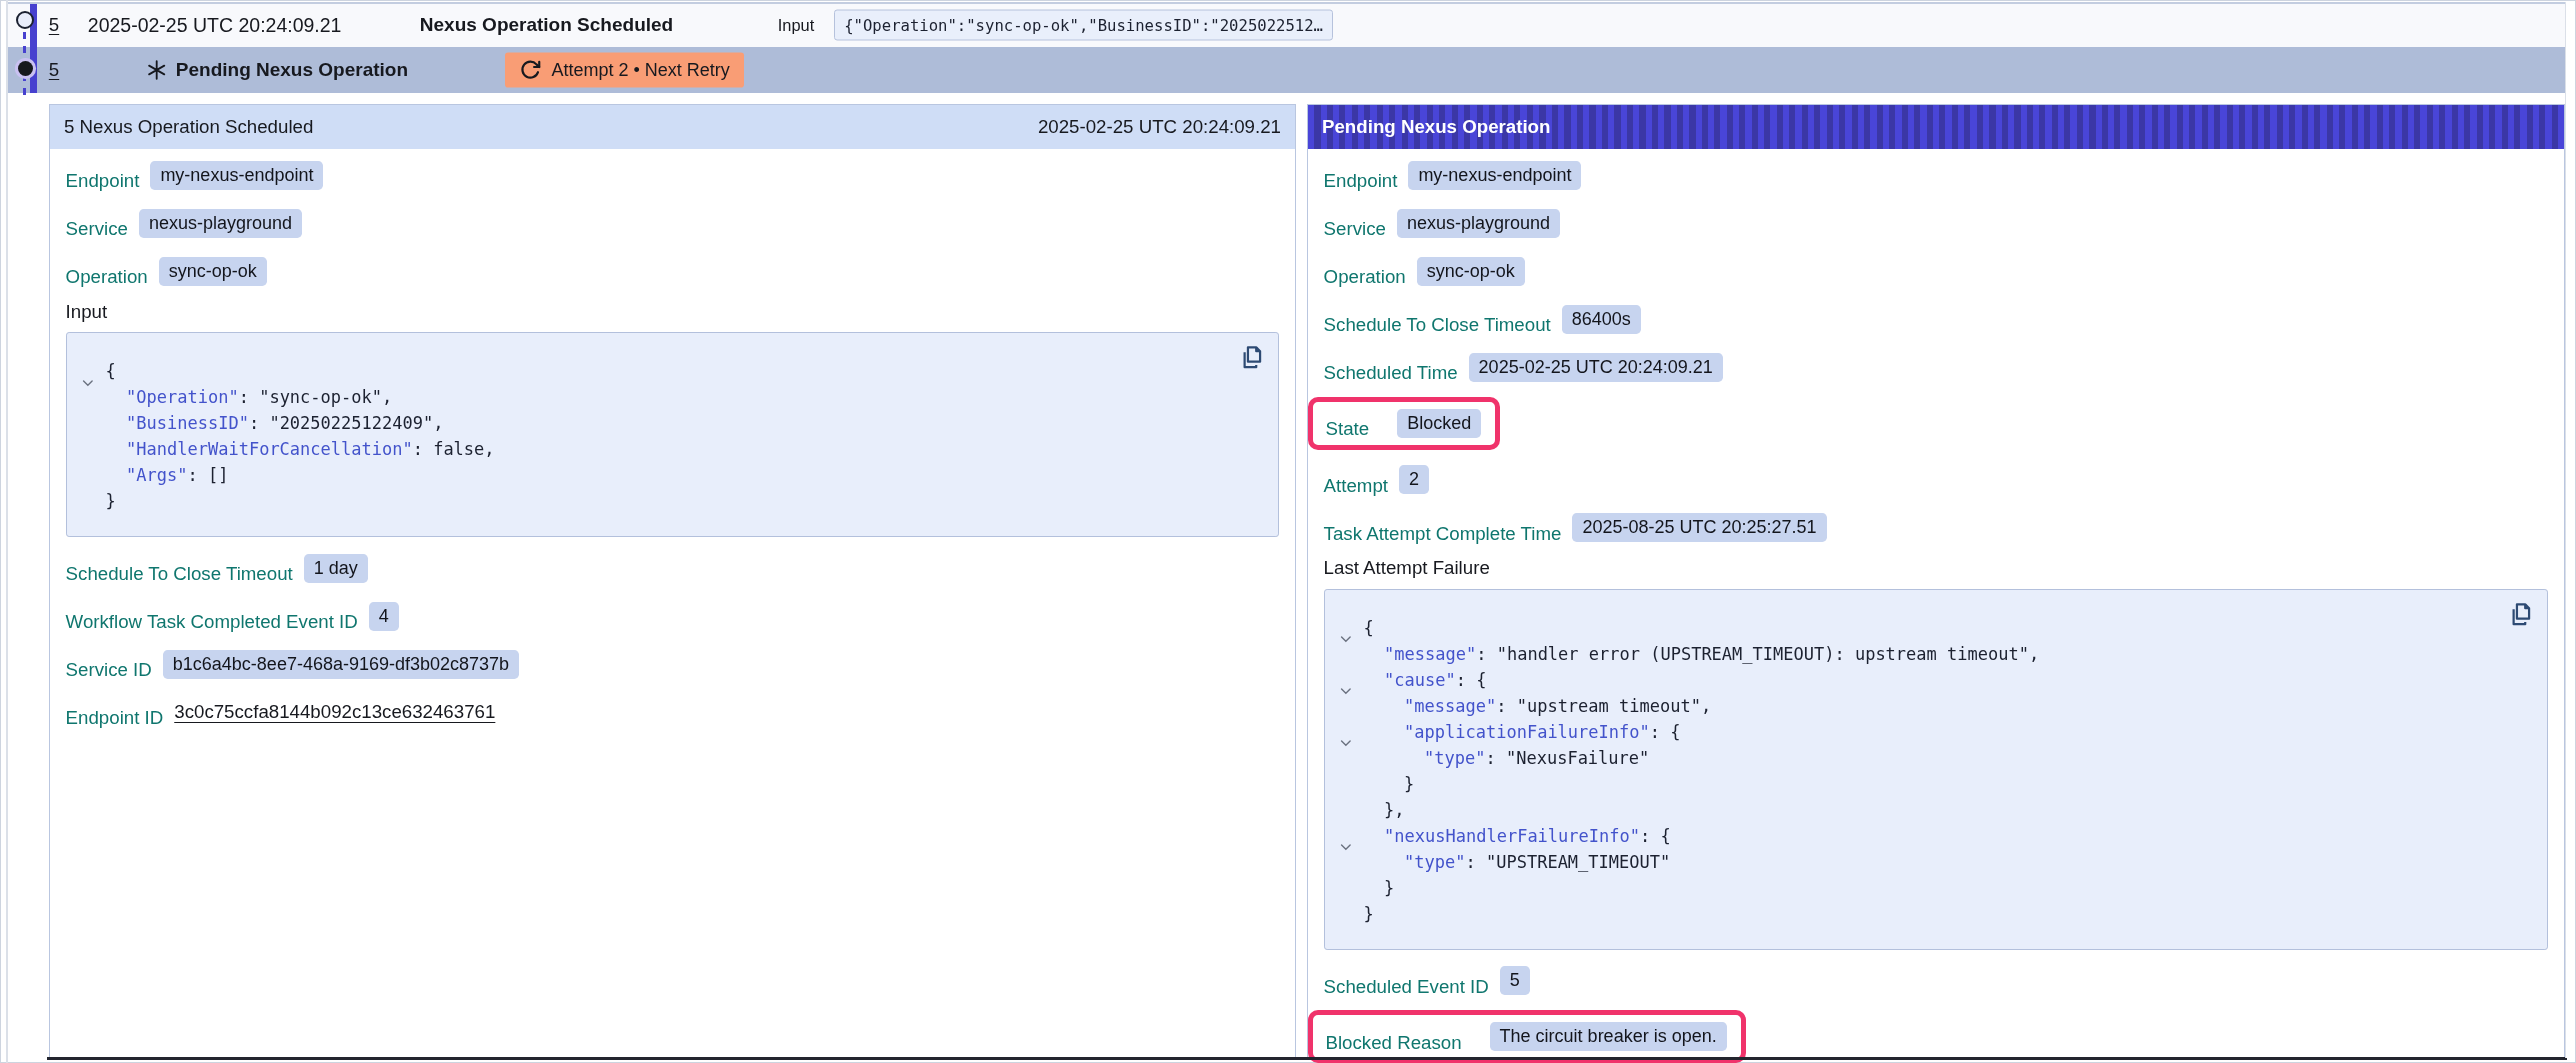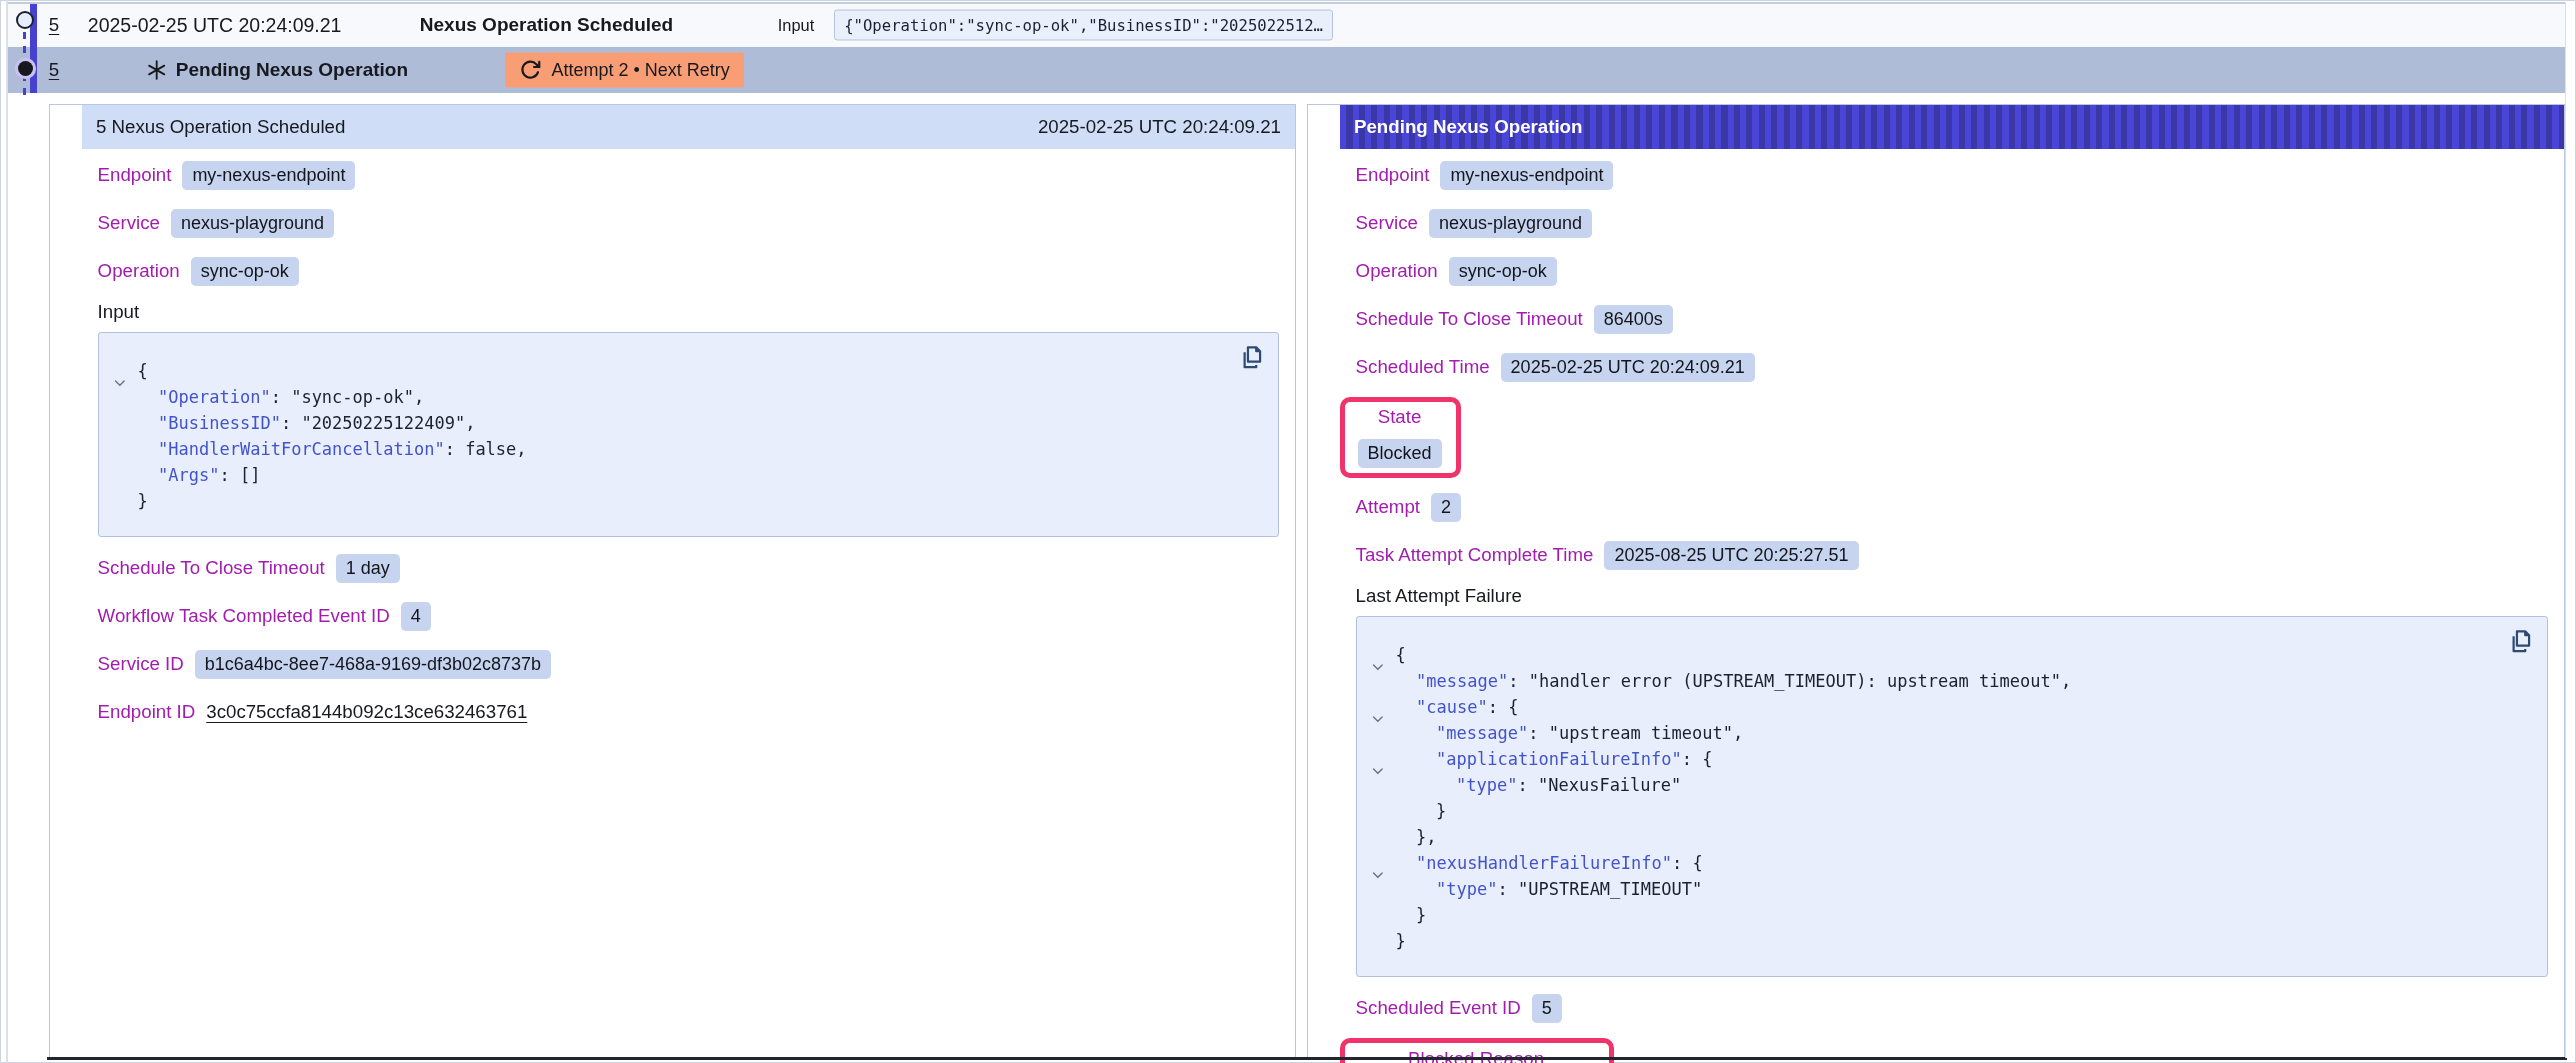--- a/index.html
+++ b/index.html
@@ -46,47 +46,47 @@
   .tl-dash {
     position:absolute; left:15.6px; top:30px; width:3.1px; height:64px;
     background:repeating-linear-gradient(180deg,#4741cf 0 7px,transparent 7px 14px);
   }
   .tl-dot-filled {
     position:absolute; left:10px; top:59px; width:15px; height:15px;
     background:#16181d; border-radius:50%; box-shadow:0 0 0 3.1px #c9c1f1;
   }
 
   
-  .panel { position:absolute; top:104px; bottom:6.2px; background:#ffffff; border:1.6px solid #b9c6e0; border-bottom:none;padding-left:32px; }
+  .panel { position:absolute; top:104px; bottom:6.2px; background:#ffffff; border:1.6px solid #b9c6e0; border-bottom:none; }
   .panel-left  { left:49px;  width:1247px; }
   .panel-right { left:1307px; width:1258px; }
   .panel-header {
     height:44px; display:flex; align-items:center; justify-content:space-between;
     padding:0 14px; font-size:18.7px;
   }
   .panel-header-left { background:#cfddf6; color:#17191f; }
   .panel-header-right {
     background:repeating-linear-gradient(90deg,#4945d8 0 6.2px,#3b37a6 6.2px 12.5px);
     color:#ffffff; font-weight:600;
   }
   .panel-body { padding:7.8px 15.6px 0 15.6px; }
 
   .field { display:flex; align-items:center; gap:11px; min-height:37px; margin-bottom:11px; font-size:18.7px; }
-  .field-label { color:#a21caf; white-space:nowrap; }
+  .field-label { color:#0f766e; white-space:nowrap;margin-top:12px; }
   .badge {
     background:#c7d4ef; border-radius:4.7px; padding:3.9px 10px;
     font-size:18px; color:#13151c; white-space:nowrap;
   }
   .link-value { color:#17191f; text-decoration:underline; text-underline-offset:3.9px; font-size:18.7px; cursor:pointer; white-space:nowrap; }
   .section-label { font-size:18.7px; margin:7.8px 0 9.4px 0; }
 
   .annotation {
-    display:inline-flex; align-items:center; gap:11px;
+    display:inline-flex; align-items:center; gap:28px;
     border:5.5px solid #f0336b; border-radius:10px;
-    padding:4.7px 14px 4.7px 12.5px; margin-left:-15.6px; background:#ffffff;flex-direction:column;
+    padding:4.7px 14px 4.7px 12.5px; margin-left:-15.6px; background:#ffffff;
   }
 
   .code-block {
     position:relative; background:#e8eefb; border:1.6px solid #b3c0dc; border-radius:3.1px;
     padding:25px 18.7px 22px 12.5px; margin-bottom:12.5px;
   }
   .code-line {
     position:relative; font-family:"DejaVu Sans Mono", monospace;
     font-size:17px; line-height:26px; color:#1c2130; white-space:pre;
   }

